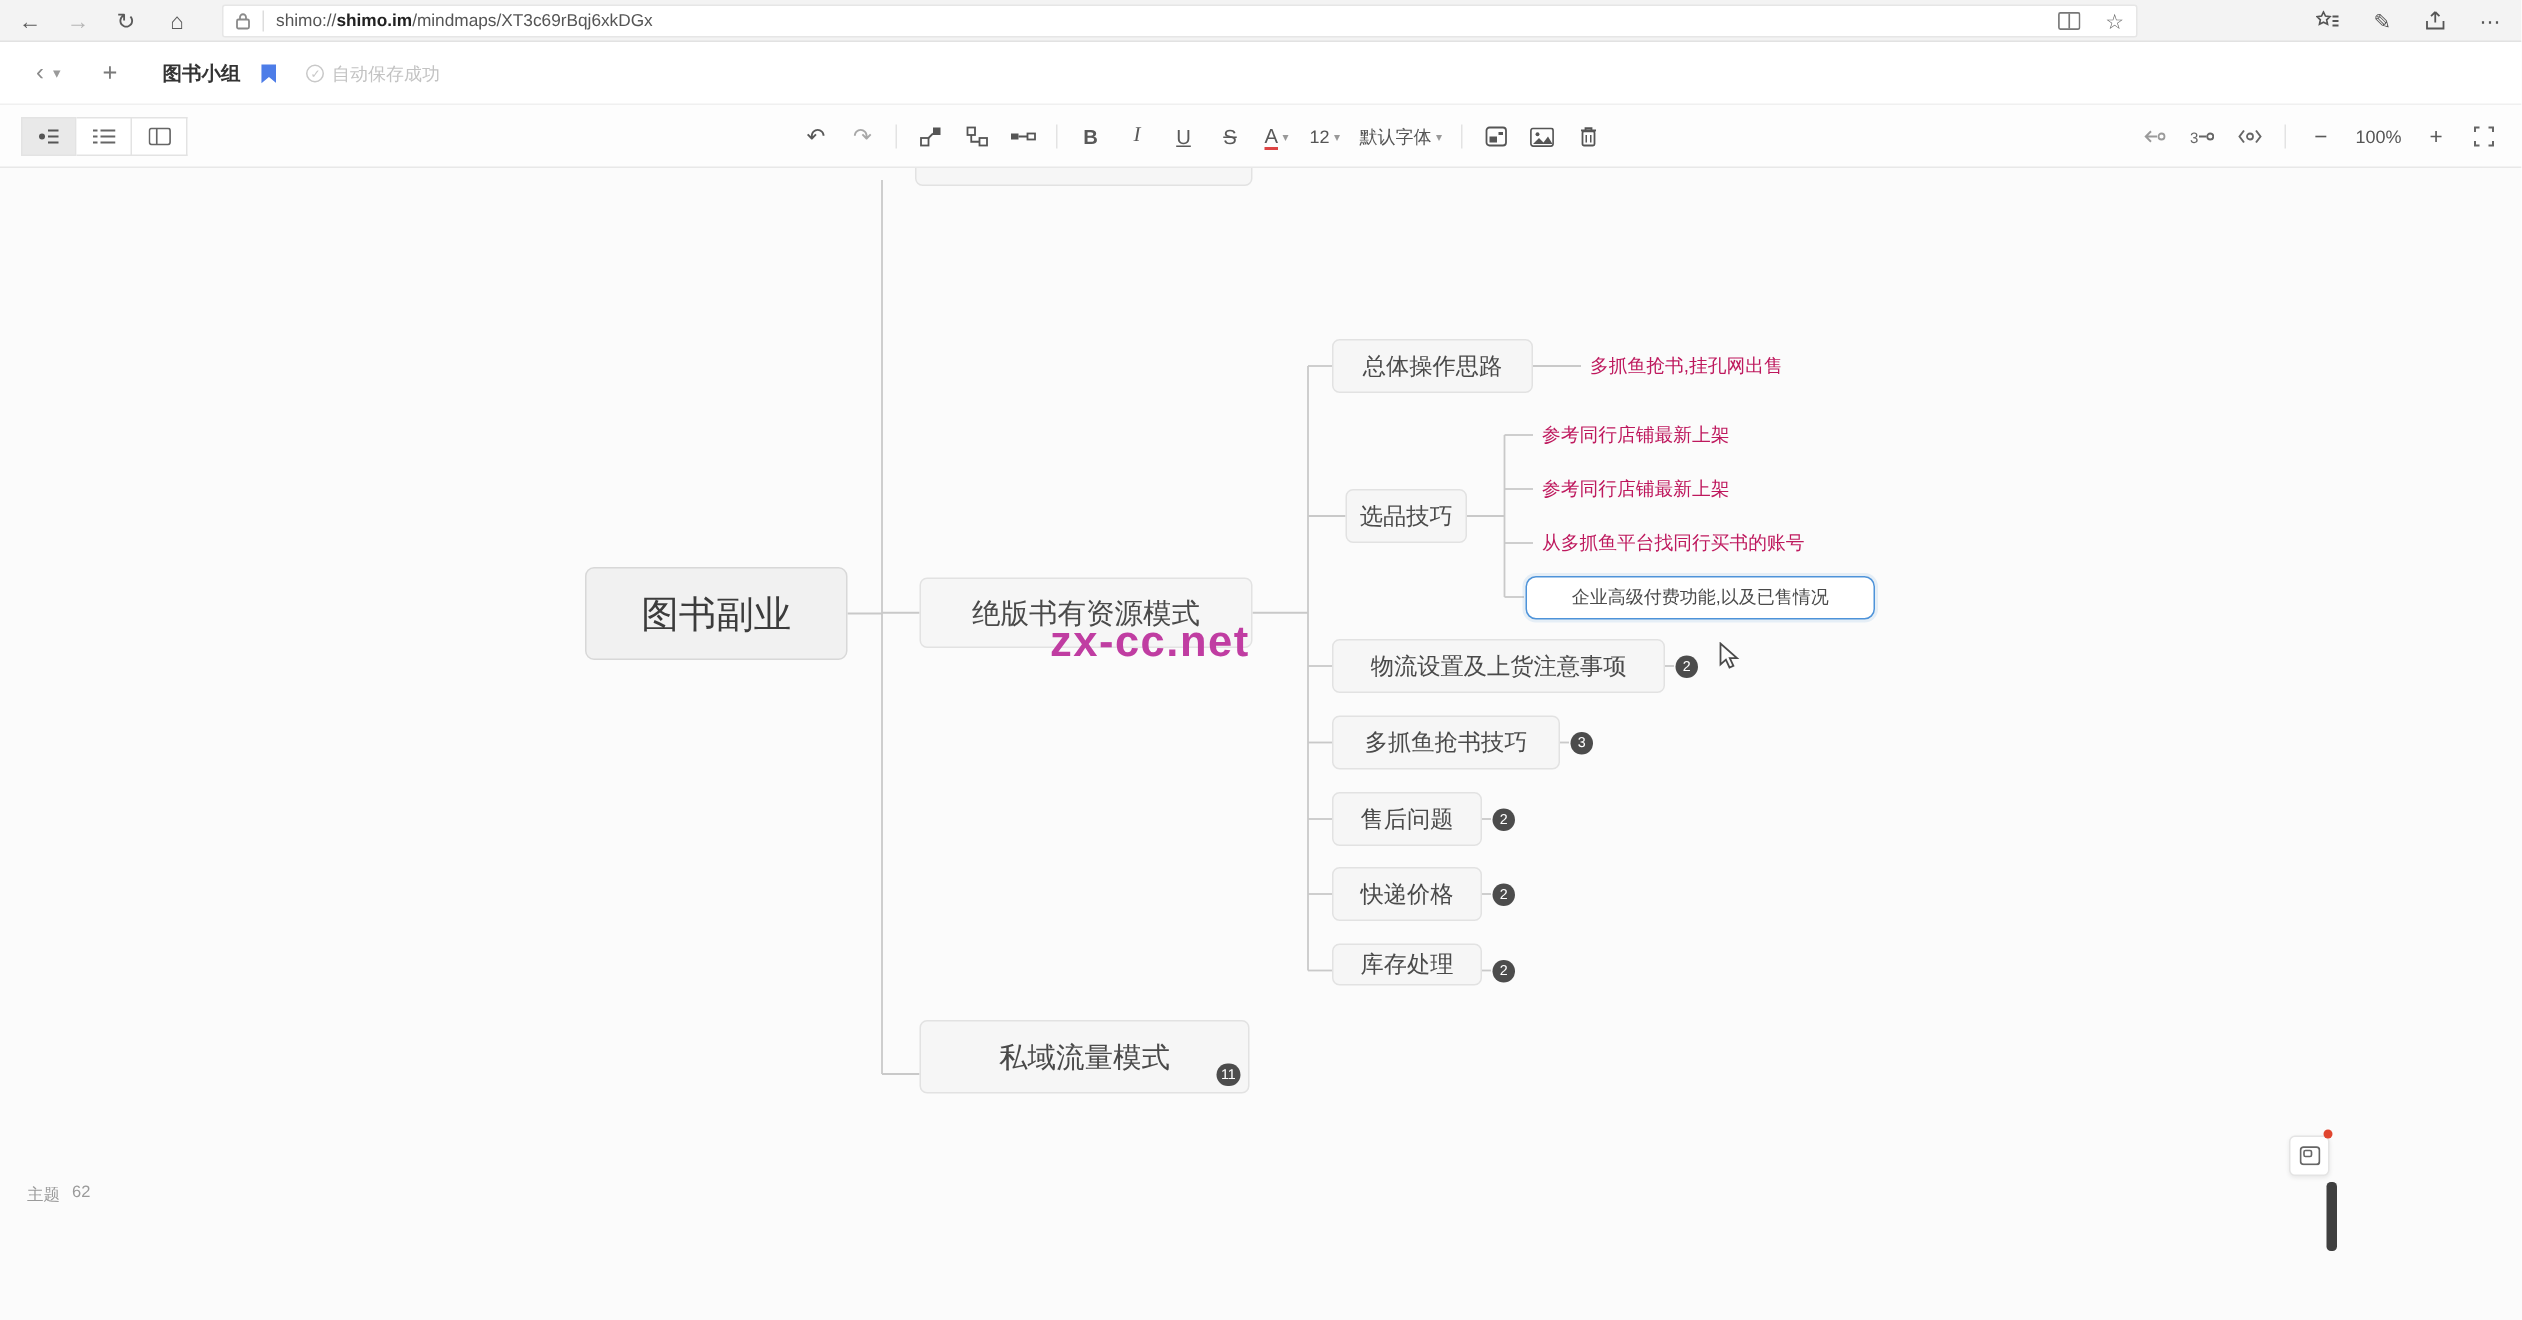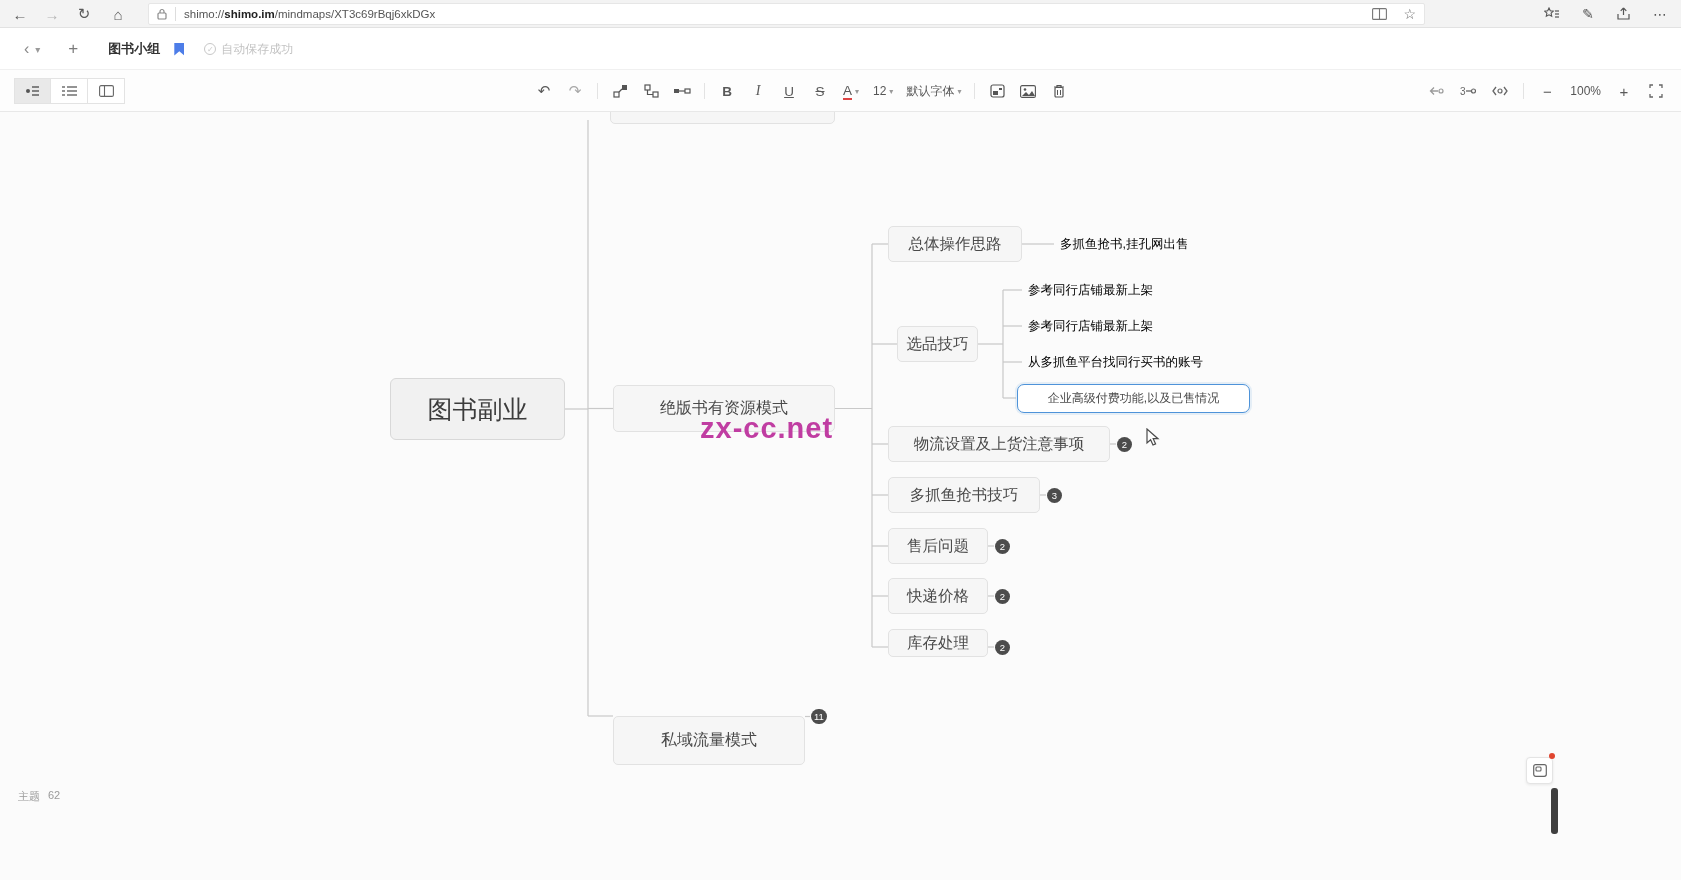--- a/index.html
+++ b/index.html
@@ -68,25 +68,25 @@
   .fmt-a { font-size:13.5px; border-bottom:2px solid #d44; line-height:15px; }
   .caret { font-size:8px; color:#999; margin-left:3px; }
   .drop { display:flex; align-items:center; font-size:12px; color:#555; cursor:pointer; }
   .zoom-pct { font-size:12px; color:#555; }
 
   
   .canvas { position:absolute; left:0; top:112px; width:1681px; height:768px; background:#fbfbfb; overflow:hidden; }
   .node { position:absolute; background:#f6f6f6; border:1px solid #e2e2e2; border-radius:5px;
     color:#4a4a4a; display:flex; align-items:center; justify-content:center; white-space:nowrap; cursor:pointer; }
   .node-root { font-size:25px; background:#f1f1f1; border-color:#d8d8d8; border-radius:6px; color:#3c3c3c; }
-  .node-l1 { font-size:16px; }
+  .node-l1 { font-size:19px; }
   .node-l2 { font-size:15.5px; }
   .node-selected { background:#fff; border:1.6px solid #4e93d9; border-radius:7px; font-size:12px;
     box-shadow:0 0 0 2px rgba(78,147,217,0.12); }
-  .leaf { position:absolute; font-size:12.5px; color:#000000; white-space:nowrap; cursor:pointer; line-height:16px; }
+  .leaf { position:absolute; font-size:12.5px; color:#be185d; white-space:nowrap; cursor:pointer; line-height:16px; }
   .badge { position:absolute; min-width:15px; height:15px; background:#4c4c4c; border-radius:8px;
     color:#fff; font-size:9.5px; display:flex; align-items:center; justify-content:center;
     padding:0 3px; cursor:pointer; }
   #wires { position:absolute; left:0; top:0; }
   .wm1 { position:absolute; left:688px; top:258px; font-size:34px; font-weight:bold; letter-spacing:2px;
     pointer-events:none; z-index:5; }
   .wm2 { position:absolute; left:700px; top:300px; font-size:29px; font-weight:bold; color:#c03da2;
     letter-spacing:1px; pointer-events:none; z-index:5; }
   .topic-count { position:absolute; left:18px; top:677px; font-size:11px; color:#9a9a9a; display:flex; gap:8px; }
   .mini-btn { position:absolute; left:1526px; top:645px; width:27px; height:27px; background:#fff;
@@ -334,21 +334,21 @@
         <div class="node node-l2" style="left: 888px; top: 314px; width: 222px; height: 36px;">物流设置及上货注意事项</div>
         <div class="badge" style="left: 1117px; top: 324.5px;">2</div>
         <div class="node node-l2" style="left: 888px; top: 365px; width: 152px; height: 36px;">多抓鱼抢书技巧</div>
         <div class="badge" style="left: 1047px; top: 375.5px;">3</div>
         <div class="node node-l2" style="left: 888px; top: 416px; width: 100px; height: 36px;">售后问题</div>
         <div class="badge" style="left: 995px; top: 426.5px;">2</div>
         <div class="node node-l2" style="left: 888px; top: 466px; width: 100px; height: 36px;">快递价格</div>
         <div class="badge" style="left: 995px; top: 476.5px;">2</div>
         <div class="node node-l2" style="left: 888px; top: 517px; width: 100px; height: 28px; text-align: right;">库存处理</div>
         <div class="badge" style="left: 995px; top: 527.5px;">2</div>
-        <div class="node node-l1" style="left: 613px; top: 604px; width: 192px; height: 49px;">私域流量模式</div>
+        <div class="node node-l1" style="left: 613px; top: 568px; width: 220px; height: 49px;">私域流量模式</div>
         <div class="badge" style="left: 811px; top: 597px;">11</div>
       </div>
 
     <div class="wm2">zx-cc.net</div>
 
     <div class="topic-count">
       <span>主题</span>
         <span>62</span>
     </div>
 

